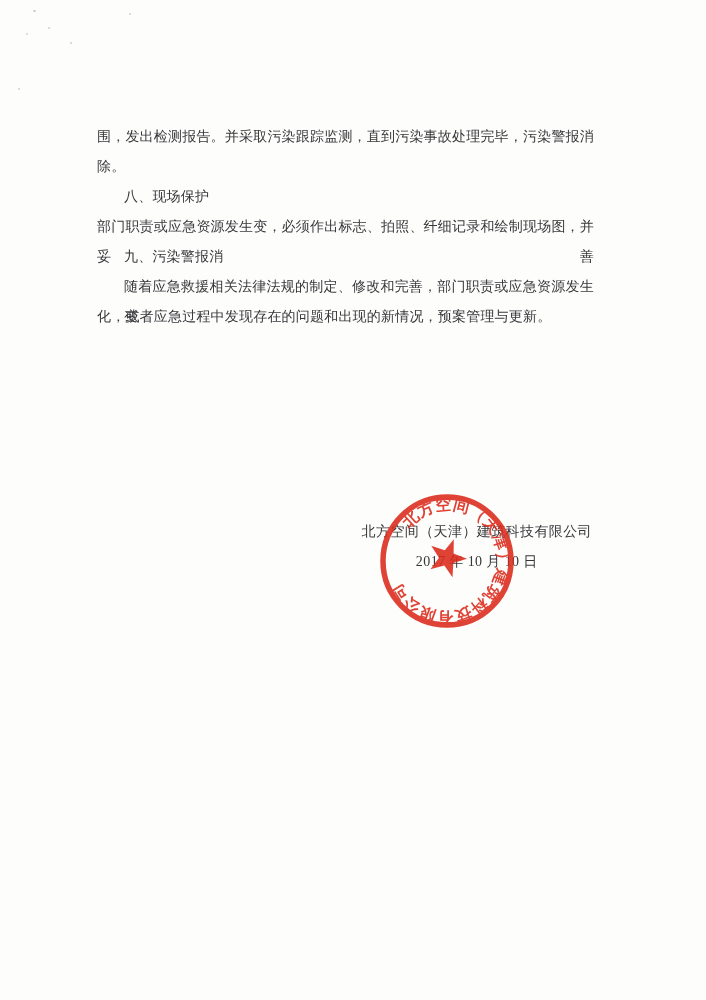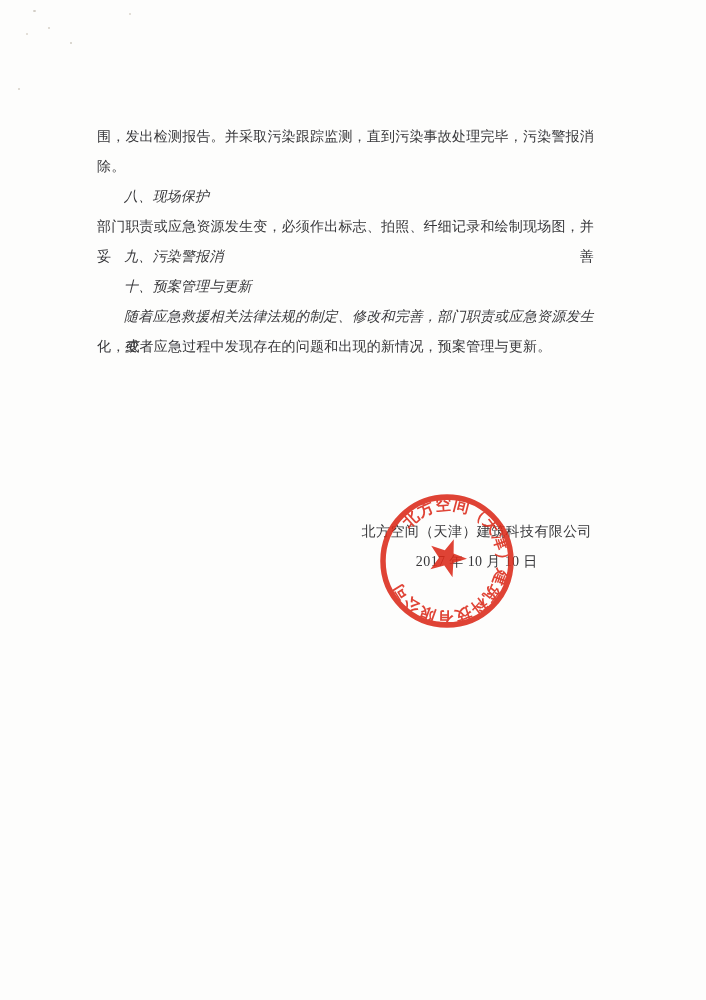--- a/index.html
+++ b/index.html
@@ -31,21 +31,20 @@
     height: 30px;
     white-space: normal;
     overflow: visible;
   }
   .text-line.fill {
     text-align: justify;
     text-align-last: justify;
   }
   .text-line.indent {
     padding-left: 27px;
-    font-style: italic;
   }
   
   .signature {
     position: absolute;
     right: 114px;
     top: 517px;
     display: flex;
     flex-direction: column;
     align-items: center;
     font-size: 14px;
@@ -82,21 +81,20 @@
   <div class="speck" style="left:70px;top:42px;width:2px;height:2px;background:#9a8d7f;"></div>
   <div class="speck" style="left:129px;top:13px;width:2px;height:2px;background:#b0a492;"></div>
   <div class="speck" style="left:18px;top:88px;width:2px;height:2px;background:#a39786;"></div>
 
   <div class="text-column">
     <div class="text-line fill">围，发出检测报告。并采取污染跟踪监测，直到污染事故处理完毕，污染警报消</div>
     <div class="text-line">除。</div>
     <div class="text-line indent">八、现场保护</div>
     <div class="text-line fill">部门职责或应急资源发生变，必须作出标志、拍照、纤细记录和绘制现场图，并妥善</div>
     <div class="text-line indent">九、污染警报消</div>
-    <div class="text-line indent">十、预案管理与更新</div>
     <div class="text-line indent fill">随着应急救援相关法律法规的制定、修改和完善，部门职责或应急资源发生变</div>
     <div class="text-line">化，或者应急过程中发现存在的问题和出现的新情况，预案管理与更新。</div>
   </div>
 
   <div class="signature">
     <div class="company-line">北方空间（天津）建筑科技有限公司</div>
     <div class="date-line">2017 年 10 月 10 日</div>
   </div>
 
   <div class="stamp">

